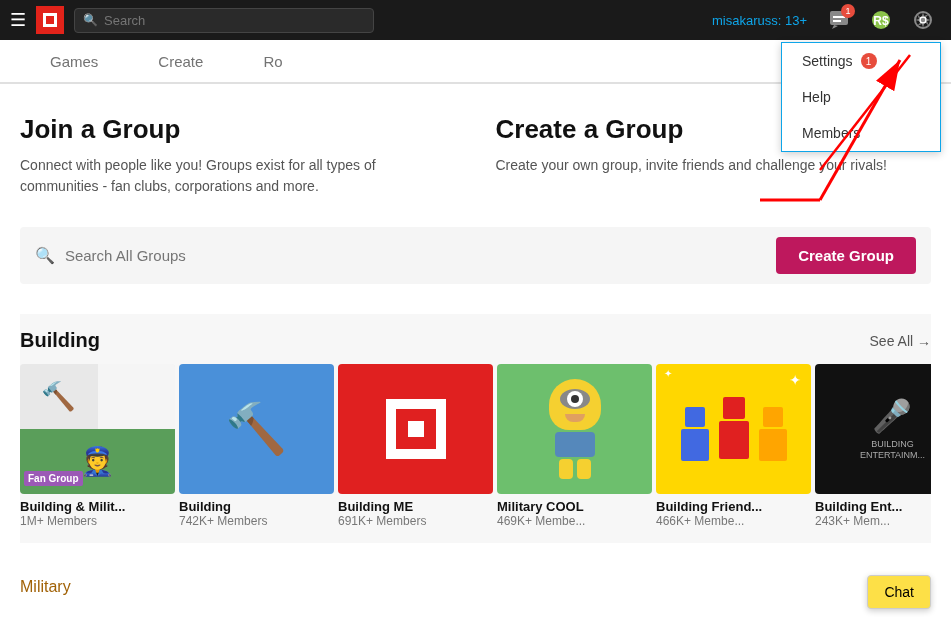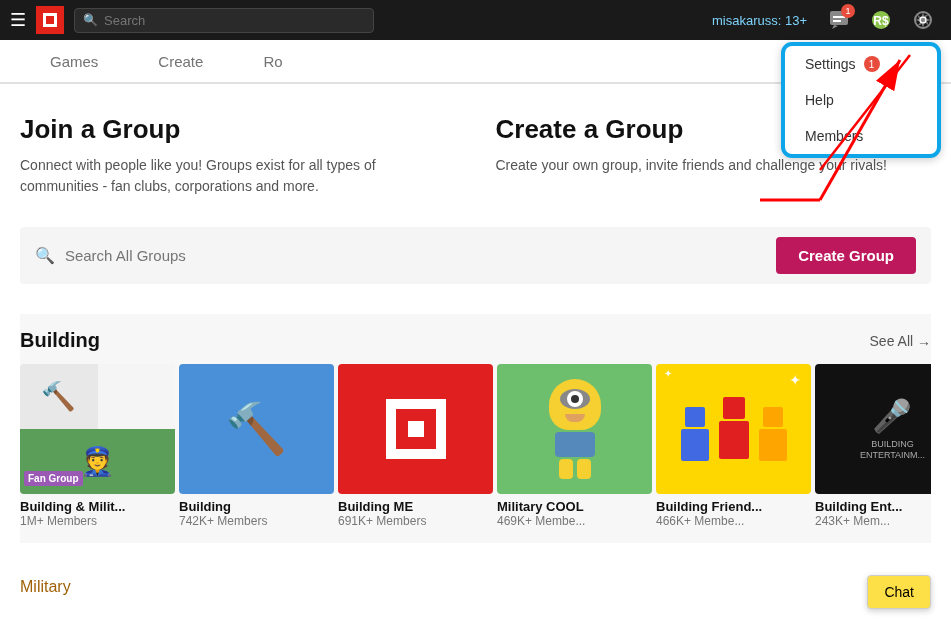--- a/index.html
+++ b/index.html
@@ -44,21 +44,21 @@
       font-size: 13px;
       width: 100%;
     }
     .nav-search-icon {
       color: #888;
       font-size: 12px;
       margin-right: 6px;
     }
     .nav-spacer { flex: 1; }
     .nav-user {
-      color: #7dd3fc;
+      color: #0ea5e9;
       font-size: 13px;
       margin-right: 14px;
     }
     .nav-icons {
       display: flex;
       align-items: center;
       gap: 6px;
     }
     .nav-icon-btn {
       background: none;
@@ -108,22 +108,22 @@
       align-items: center;
       cursor: pointer;
     }
 
     
     .dropdown-menu {
       position: absolute;
       top: 40px;
       right: 0;
       background: #fff;
-      border: 4px solid #0ea5e9;
-      border-radius: 11px;
+      border: 1px solid #0ea5e9;
+      border-radius: 0;
       z-index: 200;
       min-width: 160px;
       box-shadow: 0 2px 8px rgba(0,0,0,0.2);
     }
     .dropdown-menu .menu-item {
       padding: 10px 20px;
       font-size: 14px;
       color: #333;
       cursor: pointer;
       display: flex;

